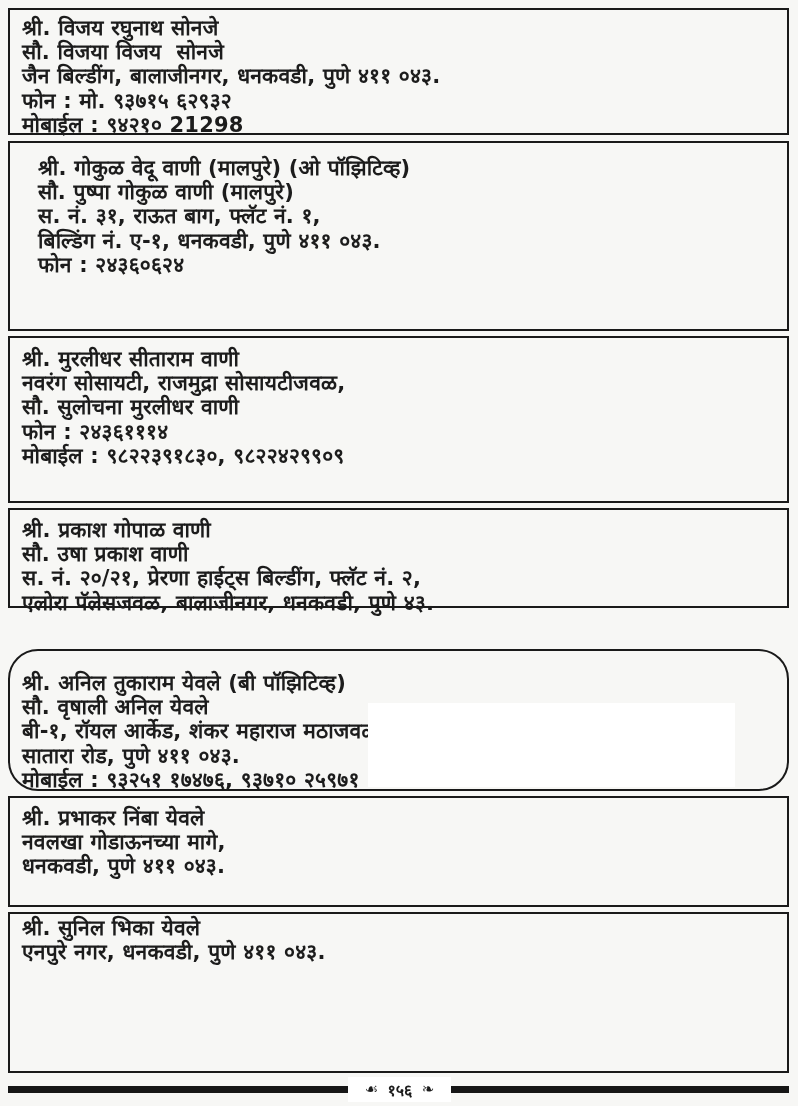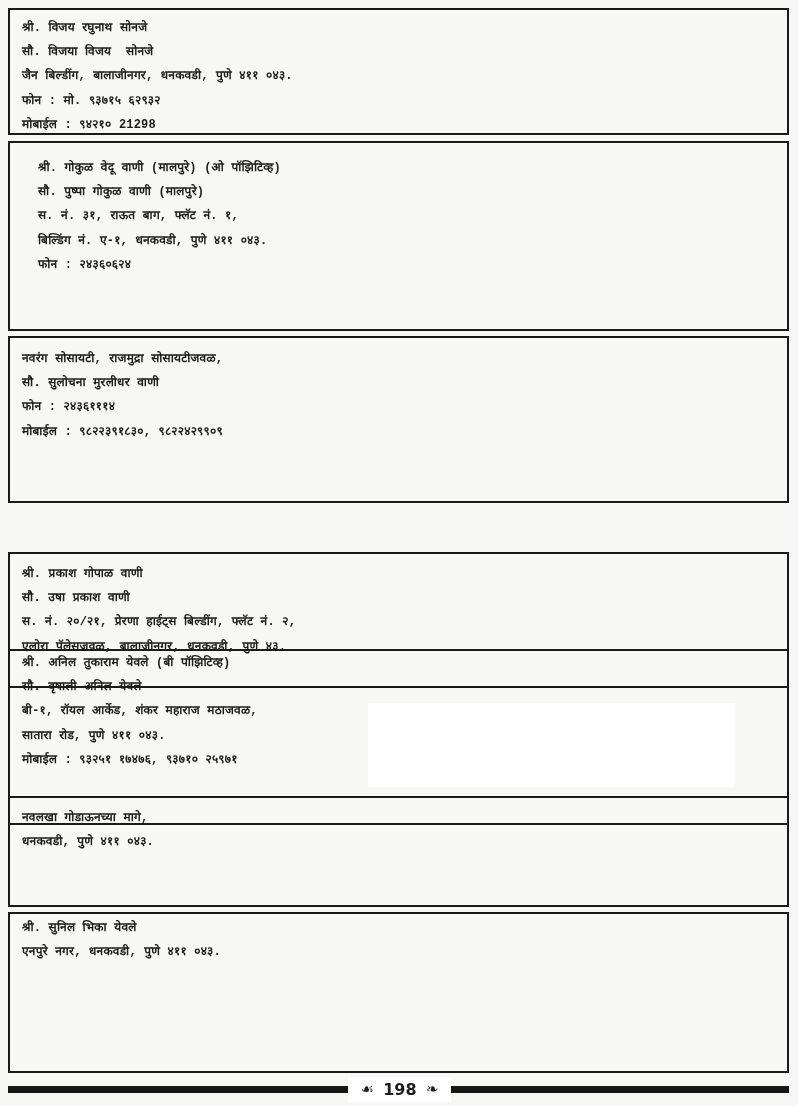--- a/index.html
+++ b/index.html
@@ -12,33 +12,32 @@
     overflow:hidden;
   }
   .entry-card{
     position:absolute;
     left:8px;width:781px;
     border:2px solid #1a1a1a;
     box-sizing:border-box;
     background:transparent;
   }
   .entry-card .line{
-    font-size:12px;
+    font-size:21px;
     line-height:24.2px;
     font-weight:bold;
     padding-left:12px;
     white-space:pre;
     letter-spacing:0.2px;
-    font-family:Liberation Mono, monospace;
   }
   .card-1{top:8px;height:127px;padding-top:6px;}
   .card-2{top:141px;height:190px;padding-top:13px;padding-left:16px;}
   .card-3{top:336px;height:167px;padding-top:9px;}
-  .card-4{top:508px;height:136px;padding-top:8px;margin-top:44px;}
-  .card-5{top:649px;height:176px;padding-top:0;}
+  .card-4{top:508px;height:100px;padding-top:8px;}
+  .card-5{top:649px;height:142px;padding-top:20px;border-radius:30px;}
   .card-6{top:796px;height:111px;padding-top:8px;}
   .card-7{top:912px;height:161px;padding-top:2px;}
   .white-patch{
     position:absolute;
     left:368px;top:703px;
     width:367px;height:84px;
     background:#ffffff;
     z-index:3;
   }
   .footer-bar{
@@ -79,20 +78,21 @@
 
   <div class="entry-card card-2">
     <div class="line">श्री. गोकुळ वेदू वाणी (मालपुरे) (ओ पॉझिटिव्ह)</div>
     <div class="line">सौ. पुष्पा गोकुळ वाणी (मालपुरे)</div>
     <div class="line">स. नं. ३१, राऊत बाग, फ्लॅट नं. १,</div>
     <div class="line">बिल्डिंग नं. ए-१, धनकवडी, पुणे ४११ ०४३.</div>
     <div class="line">फोन : २४३६०६२४</div>
   </div>
 
   <div class="entry-card card-3">
+    <div class="line">श्री. मुरलीधर सीताराम वाणी</div>
     <div class="line">नवरंग सोसायटी, राजमुद्रा सोसायटीजवळ,</div>
     <div class="line">सौ. सुलोचना मुरलीधर वाणी</div>
     <div class="line">फोन : २४३६१११४</div>
     <div class="line">मोबाईल : ९८२२३९१८३०, ९८२२४२९९०९</div>
   </div>
 
   <div class="entry-card card-4">
     <div class="line">श्री. प्रकाश गोपाळ वाणी</div>
     <div class="line">सौ. उषा प्रकाश वाणी</div>
     <div class="line">स. नं. २०/२१, प्रेरणा हाईट्स बिल्डींग, फ्लॅट नं. २,</div>
@@ -103,30 +103,31 @@
     <div class="line">श्री. अनिल तुकाराम येवले (बी पॉझिटिव्ह)</div>
     <div class="line">सौ. वृषाली अनिल येवले</div>
     <div class="line">बी-१, रॉयल आर्केड, शंकर महाराज मठाजवळ,</div>
     <div class="line">सातारा रोड, पुणे ४११ ०४३.</div>
     <div class="line">मोबाईल : ९३२५१ १७४७६, ९३७१० २५९७१</div>
   </div>
 
   <div class="white-patch"></div>
 
   <div class="entry-card card-6">
+    <div class="line">श्री. प्रभाकर निंबा येवले</div>
     <div class="line">नवलखा गोडाऊनच्या मागे,</div>
     <div class="line">धनकवडी, पुणे ४११ ०४३.</div>
   </div>
 
   <div class="entry-card card-7">
     <div class="line">श्री. सुनिल भिका येवले</div>
     <div class="line">एनपुरे नगर, धनकवडी, पुणे ४११ ०४३.</div>
   </div>
 
   <div class="footer-bar"></div>
 
   <div class="footer-pagebox">
     <span class="ornament">☙</span>
-    <span>198</span>
+    <span>१५६</span>
     <span class="ornament">❧</span>
   </div>
 
 </div>
 
 </body></html>

